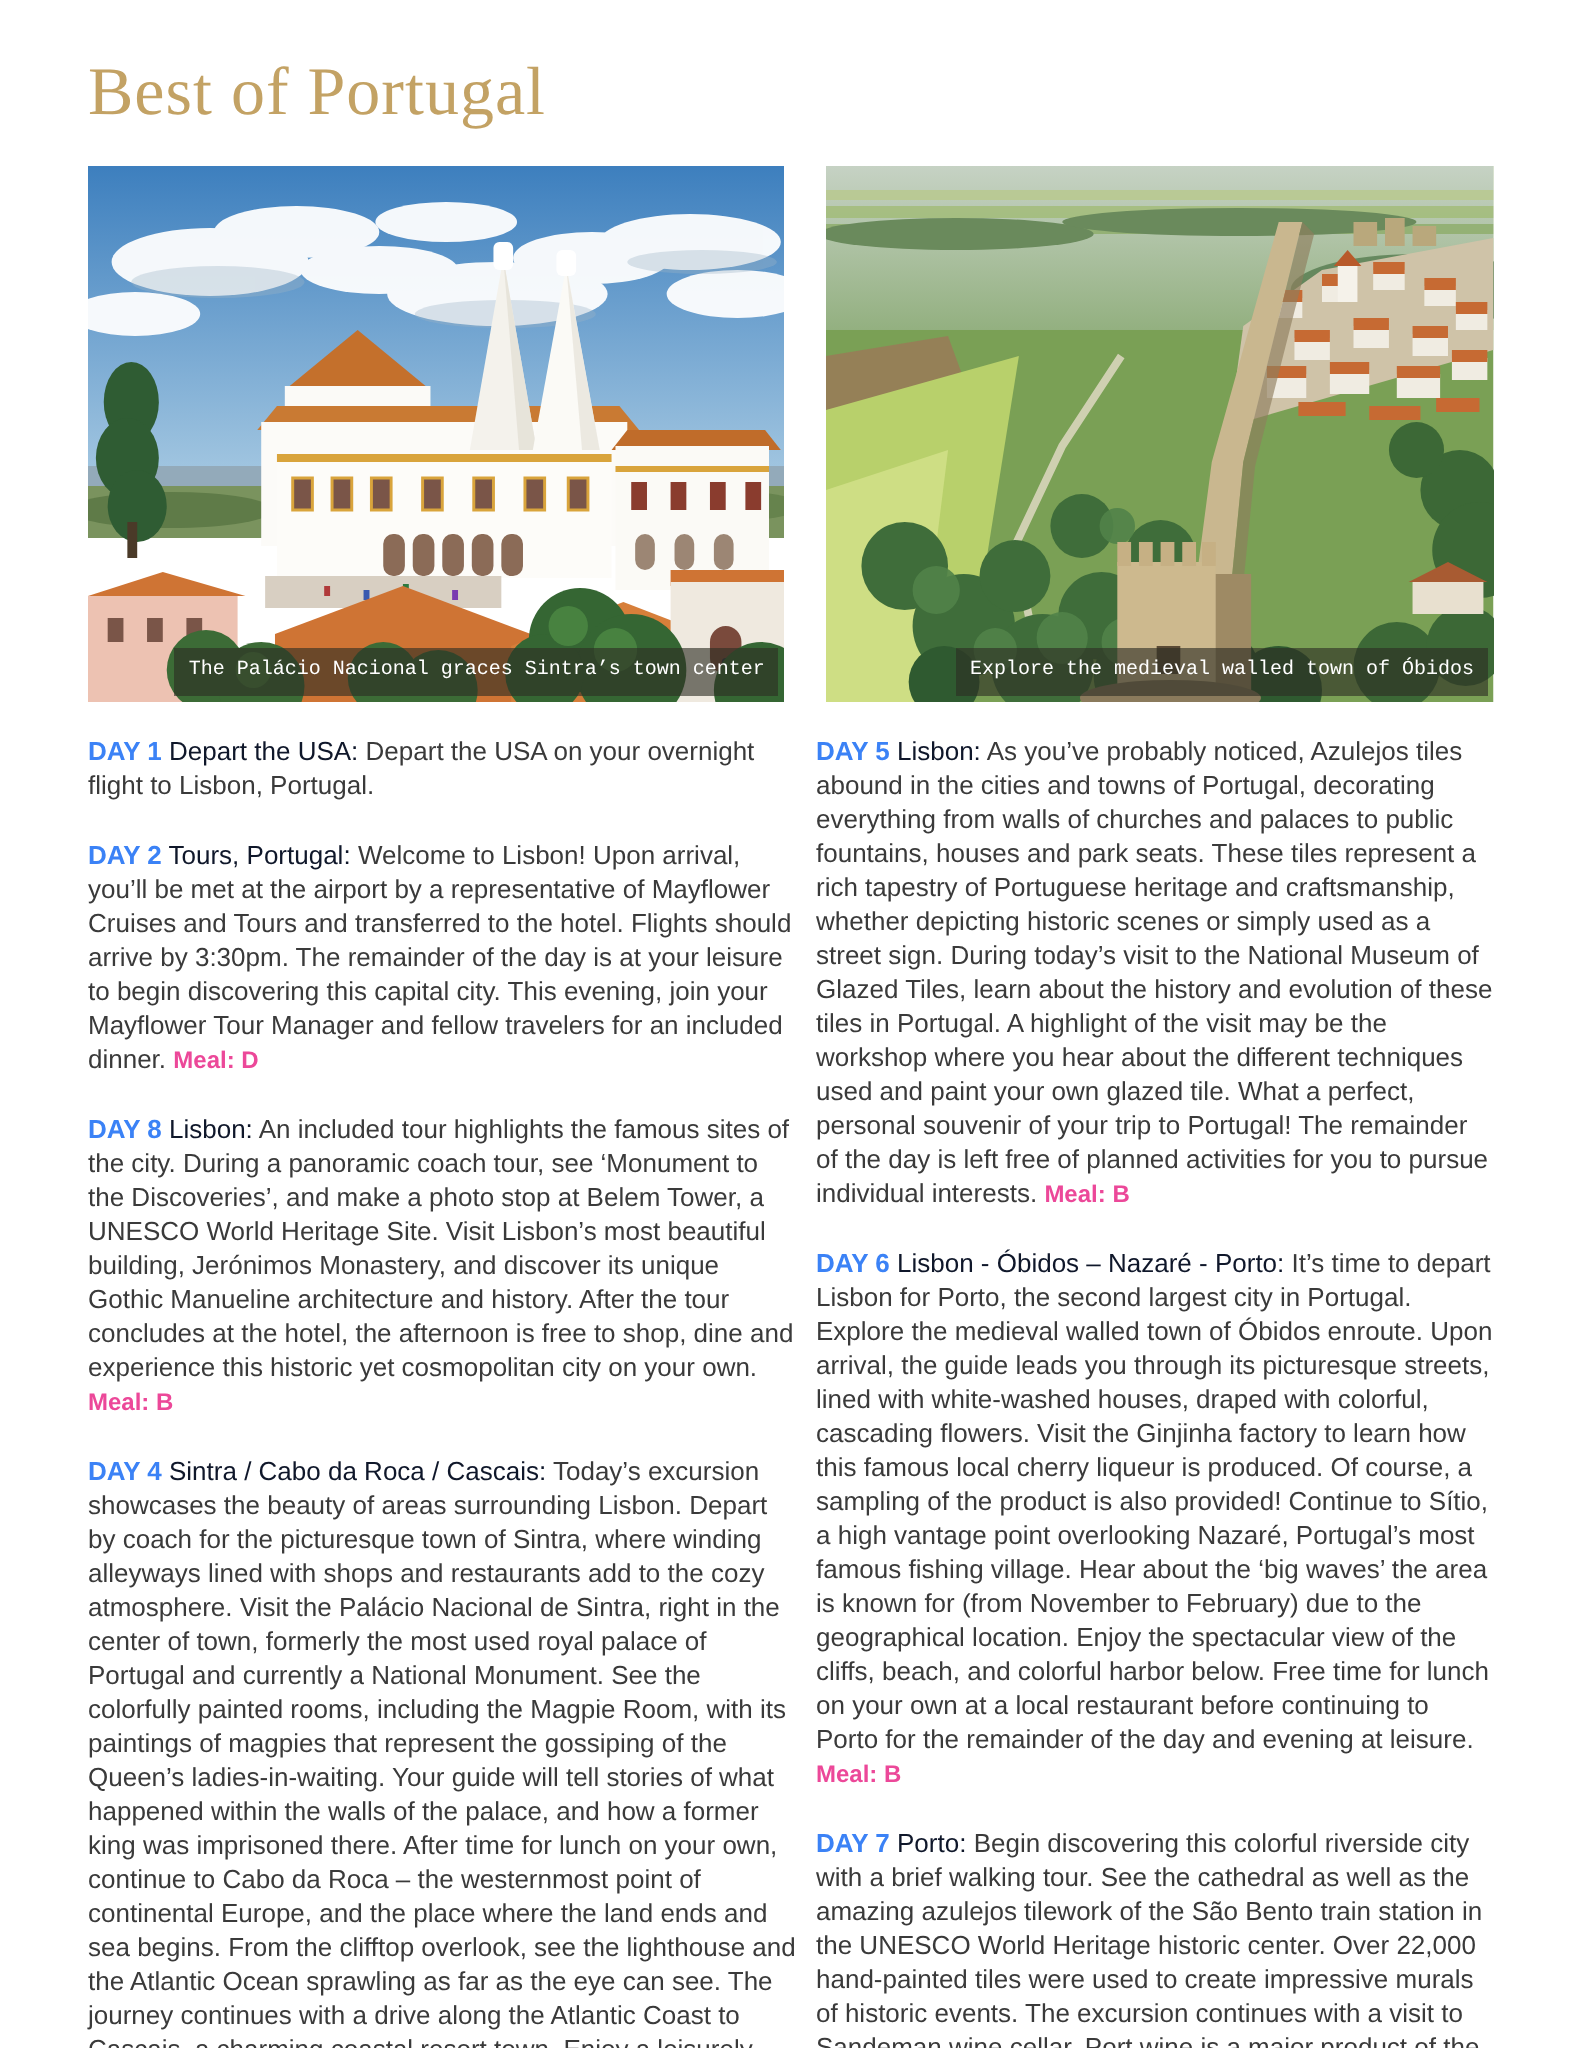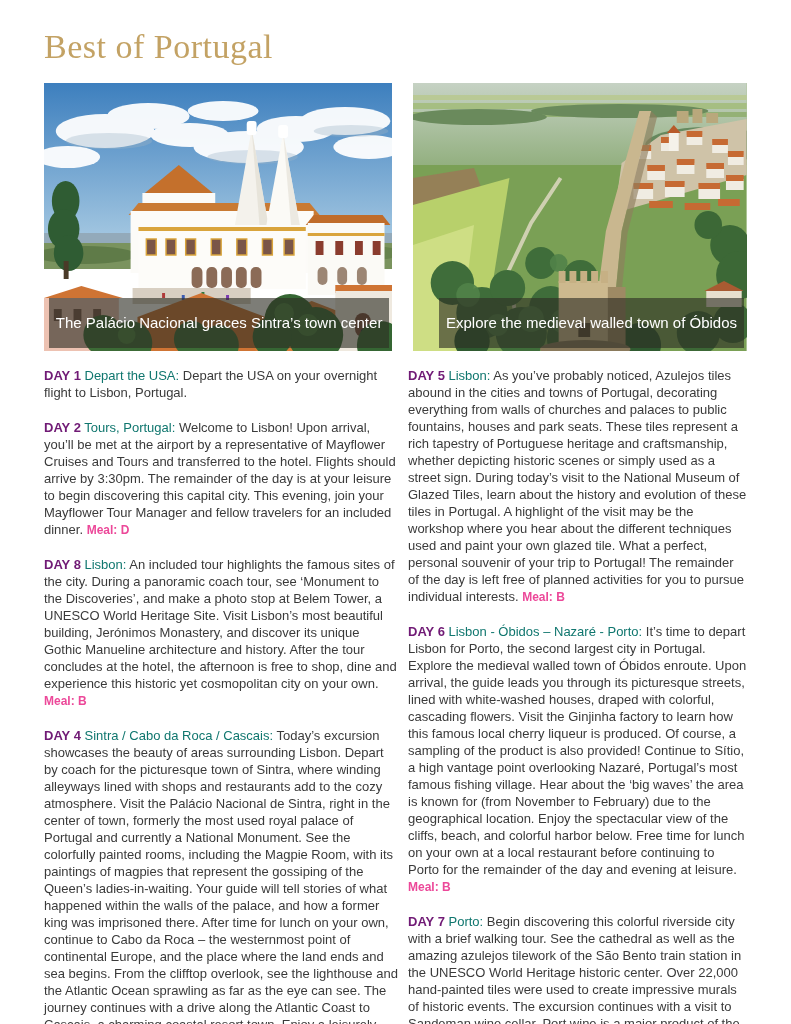--- a/index.html
+++ b/index.html
@@ -20,31 +20,32 @@
   }
   .photos { display:flex; gap:10px; margin-top:17px; }
   .photo { position:relative; height:268px; overflow:hidden; }
   .photo.left  { width:354px; }
   .photo.right { width:339px;margin-left:11px; }
   .photo svg { display:block; width:100%; height:100%; }
   .caption {
     position:absolute; bottom:3px; right:3px;
     background:rgba(45,45,35,0.62);
     color:#ffffff;
-    font-size:15px;
+    font-size:10px;
     line-height:14px;
-    padding:18px 7px;
+    padding:5px 7px;
     white-space:nowrap;
+    font-family:Liberation Mono, monospace;
   }
   .columns { display:flex; gap:10px; margin-top:16px; }
   .col.left  { width:354px; }
   .col.right { width:339px; }
   .day { font-size:13px; line-height:17px; margin-bottom:17px; text-align:left; }
-  .day-label    { font-weight:bold; color:#701a75; }
-  .day-location { color:#0f766e; }
+  .day-label    { font-weight:bold; color:#3b82f6; }
+  .day-location { color:#0f172a; }
   .day-body     { color:#3a3a3a; }
   .day-meal     { font-weight:bold; color:#ec4899; font-size:12px; }
 </style>
 </head>
 <body>
 
 <div class="page">
 
   <h1 class="title">Best of Portugal</h1>
 

